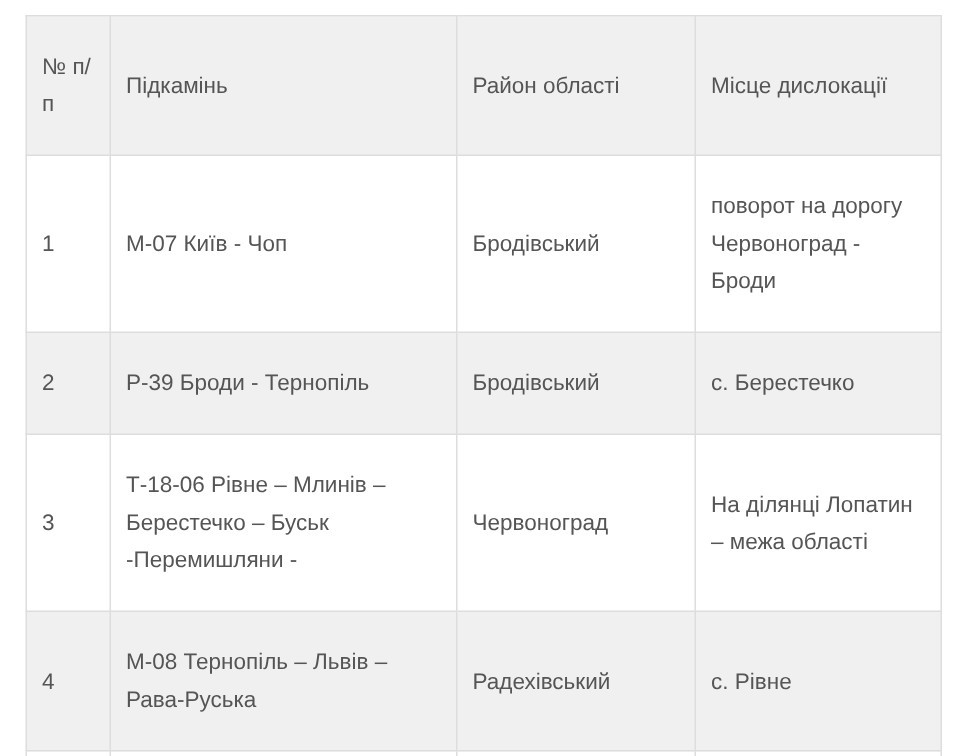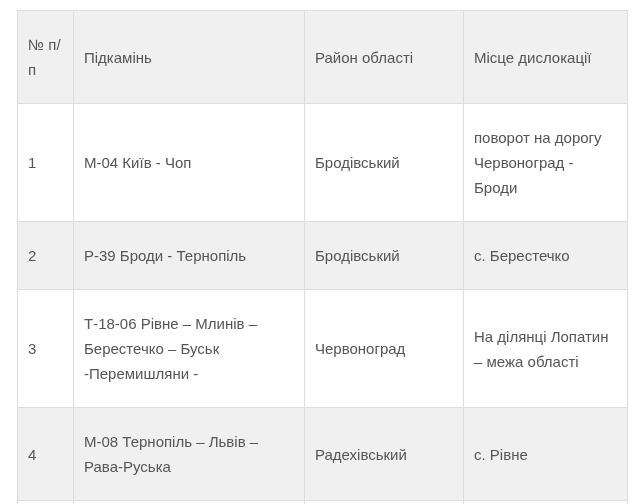--- a/index.html
+++ b/index.html
@@ -70,21 +70,21 @@
       <tr>
         <th>№ п/п</th>
         <th>Підкамінь</th>
         <th>Район області</th>
         <th>Місце дислокації</th>
       </tr>
     </thead>
     <tbody>
         <tr>
           <td>1</td>
-          <td>М-04 Київ - Чоп</td>
+          <td>М-07 Київ - Чоп</td>
           <td>Бродівський</td>
           <td>поворот на дорогу Червоноград - Броди</td>
         </tr>
         <tr>
           <td>2</td>
           <td>Р-39 Броди - Тернопіль</td>
           <td>Бродівський</td>
           <td>с. Берестечко</td>
         </tr>
         <tr>

